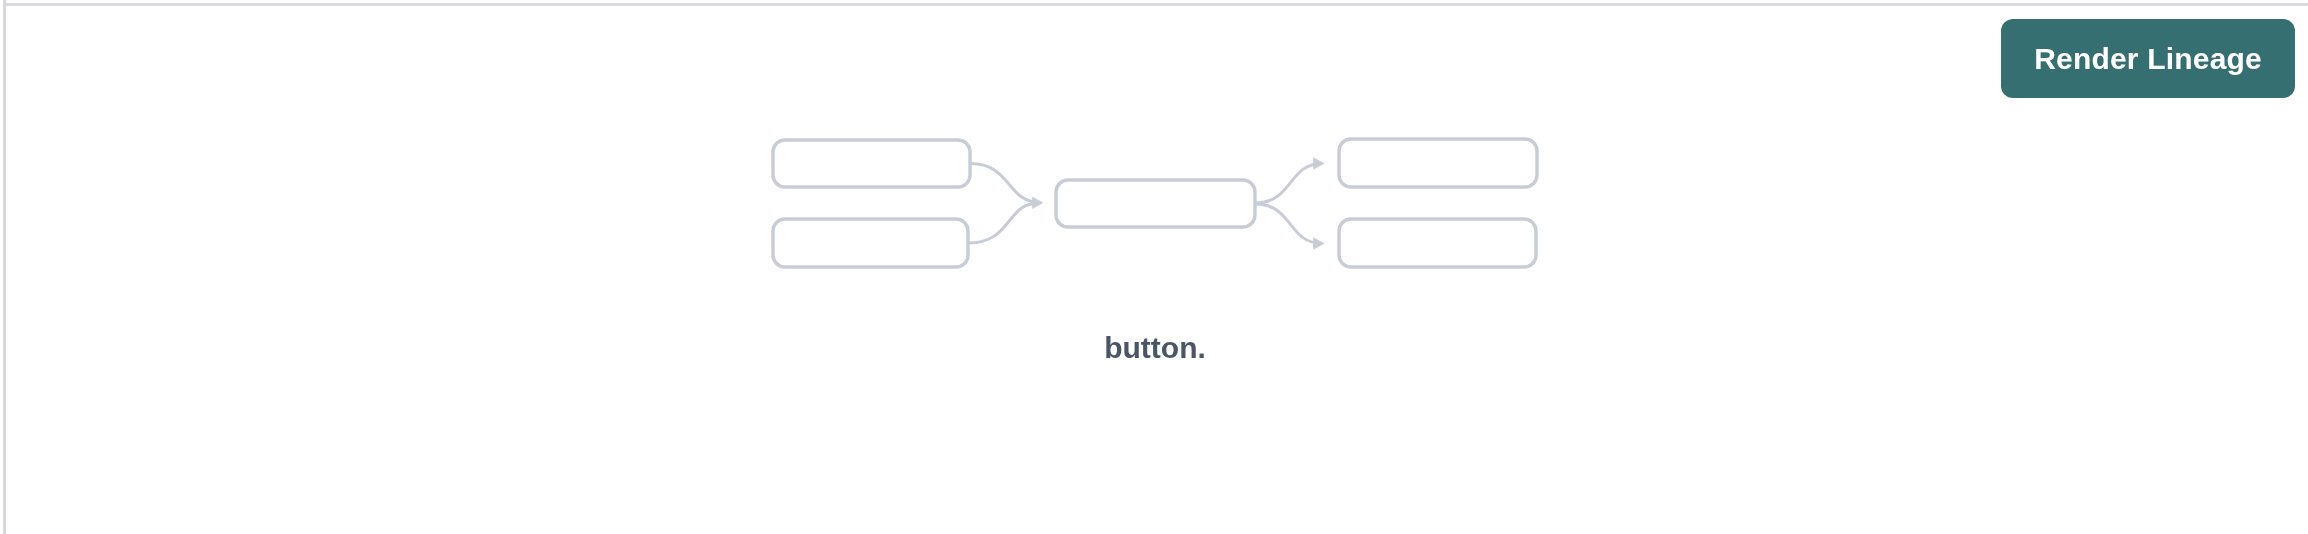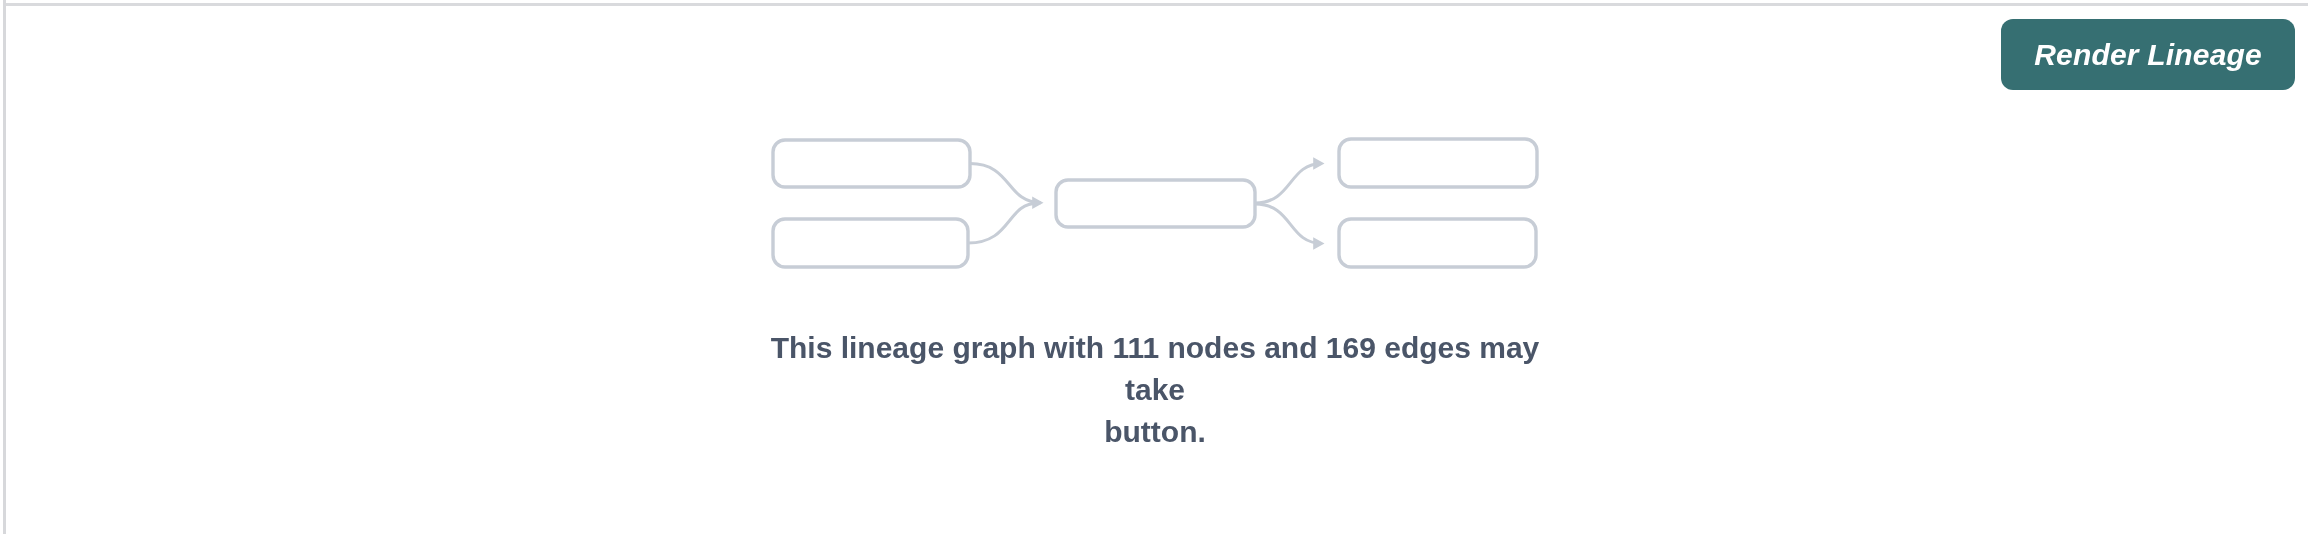--- a/index.html
+++ b/index.html
@@ -13,28 +13,28 @@
   .top-border {
     position: absolute; top: 3px; left: 4px; right: 0;
     height: 3px; background: #d9dadd;
   }
   .left-border {
     position: absolute; top: 0; left: 3px; bottom: 0;
     width: 3px; background: #d7d8db;
   }
   .render-btn {
     position: absolute; top: 19px; right: 13px;
-    height: 71px; padding: 0 33px;
+    height: 79px; padding: 0 33px;
     background: #366f72; color: #ffffff;
     border: none; border-radius: 12px;
     font-family: "Liberation Sans", sans-serif;
     font-size: 30px; font-weight: 700;
     letter-spacing: 0.2px;
     cursor: pointer;
-    display: flex; align-items: center; justify-content: center; font-style: italic;
+    display: flex; align-items: center; justify-content: center;
   }
   .placeholder-wrap {
     position: absolute; top: 0; left: 0; right: 0; bottom: 0;
     pointer-events: none;
   }
   .graphic {
     position: absolute; top: 130px; left: 760px;
     width: 790px; height: 145px;
   }
   .message {
@@ -73,17 +73,16 @@
     <g fill="#ffffff" stroke="#c7cdd6" stroke-width="3.4">
       <rect x="13" y="10" width="197" height="47" rx="12"></rect>
       <rect x="13" y="89" width="195" height="48" rx="12"></rect>
       <rect x="296" y="50" width="199" height="47" rx="12"></rect>
       <rect x="579" y="9" width="198" height="48" rx="12"></rect>
       <rect x="579" y="89" width="197" height="48" rx="12"></rect>
     </g>
   </svg>
 
   <div class="message">
-    <div>This lineage graph with 111 nodes and 169 edges may take</div>
     <div>button.</div>
   </div>
 
 </div>
 
 </body></html>

